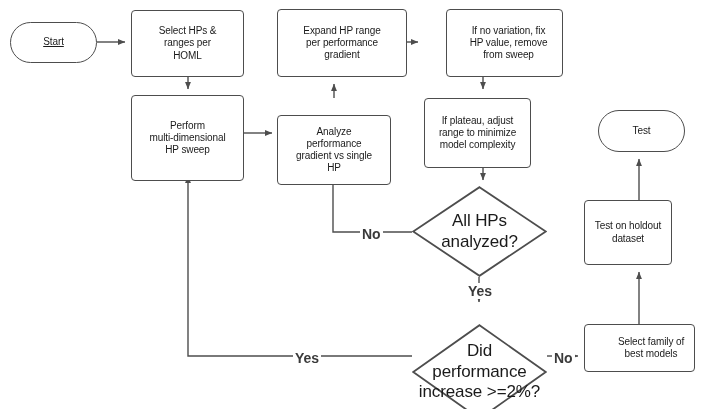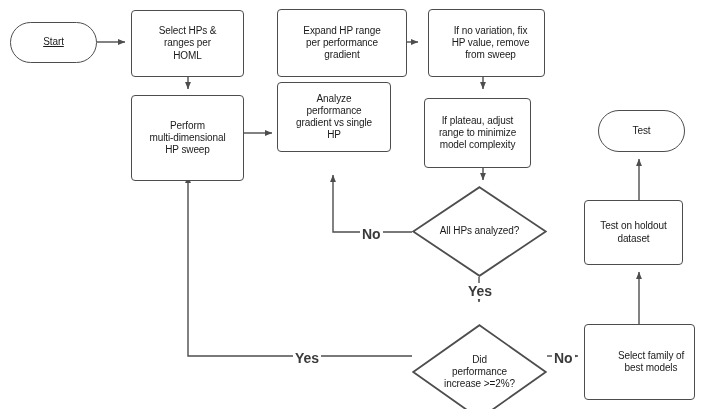--- a/index.html
+++ b/index.html
@@ -49,21 +49,21 @@
     justify-content: center;
   }
   .decision .dia-svg {
     position: absolute;
     left: 0; top: 0;
     width: 100%; height: 100%;
   }
   .decision .dec-label {
     position: relative;
     text-align: center;
-    font-size: 10px;
+    font-size: 17px;
     line-height: 1.22;
     color: #1a1a1a;
     white-space: pre-line;
     z-index: 2;
     letter-spacing: -0.1px;
   }
 
   .edge-label {
     position: absolute;
     font-size: 14px;
@@ -131,28 +131,28 @@
 multi-dimensional
 HP sweep</span>
   </div>
 
   <div class="node process" style="left:277px; top:9px; width:130px; height:68px;">
     <span class="node-label">Expand HP range
 per performance
 gradient</span>
   </div>
 
-  <div class="node process" style="left:277px; top:82px; width:114px; height:70px;">
+  <div class="node process" style="left:277px; top:115px; width:114px; height:70px;">
     <span class="node-label">Analyze
 performance
 gradient vs single
 HP</span>
   </div>
 
-  <div class="node process" style="left:428px; top:9px; width:117px; height:68px;padding-left:8px;">
+  <div class="node process" style="left:446px; top:9px; width:117px; height:68px;padding-left:8px;">
     <span class="node-label">If no variation, fix
 HP value, remove
 from sweep</span>
   </div>
 
   <div class="node process" style="left:424px; top:98px; width:107px; height:70px;">
     <span class="node-label">If plateau, adjust
 range to minimize
 model complexity</span>
   </div>
@@ -166,26 +166,26 @@
 
   <div class="decision" style="left:412px; top:324px; width:135px; height:96px;">
     <svg class="dia-svg" viewBox="0 0 135 96" preserveAspectRatio="none">
       <polygon points="67.5,1.2 133.8,48 67.5,94.8 1.2,48" fill="#ffffff" stroke="#4d4d4d" stroke-width="1.8" vector-effect="non-scaling-stroke"></polygon>
     </svg>
     <span class="dec-label">Did
 performance
 increase &gt;=2%?</span>
   </div>
 
-  <div class="node process" style="left:584px; top:324px; width:111px; height:76px;padding-left:23px;">
+  <div class="node process" style="left:584px; top:324px; width:111px; height:48px;padding-left:23px;">
     <span class="node-label">Select family of
 best models</span>
   </div>
 
-  <div class="node process" style="left:584px; top:200px; width:99px; height:65px;">
+  <div class="node process" style="left:584px; top:200px; width:88px; height:65px;">
     <span class="node-label">Test on holdout
 dataset</span>
   </div>
 
   <div class="node terminator" style="left:598px; top:110px; width:87px; height:42px;">
     <span class="node-label">Test</span>
   </div>
 
   <div class="edge-label" style="left:360px; top:226px;">No</div>
 

